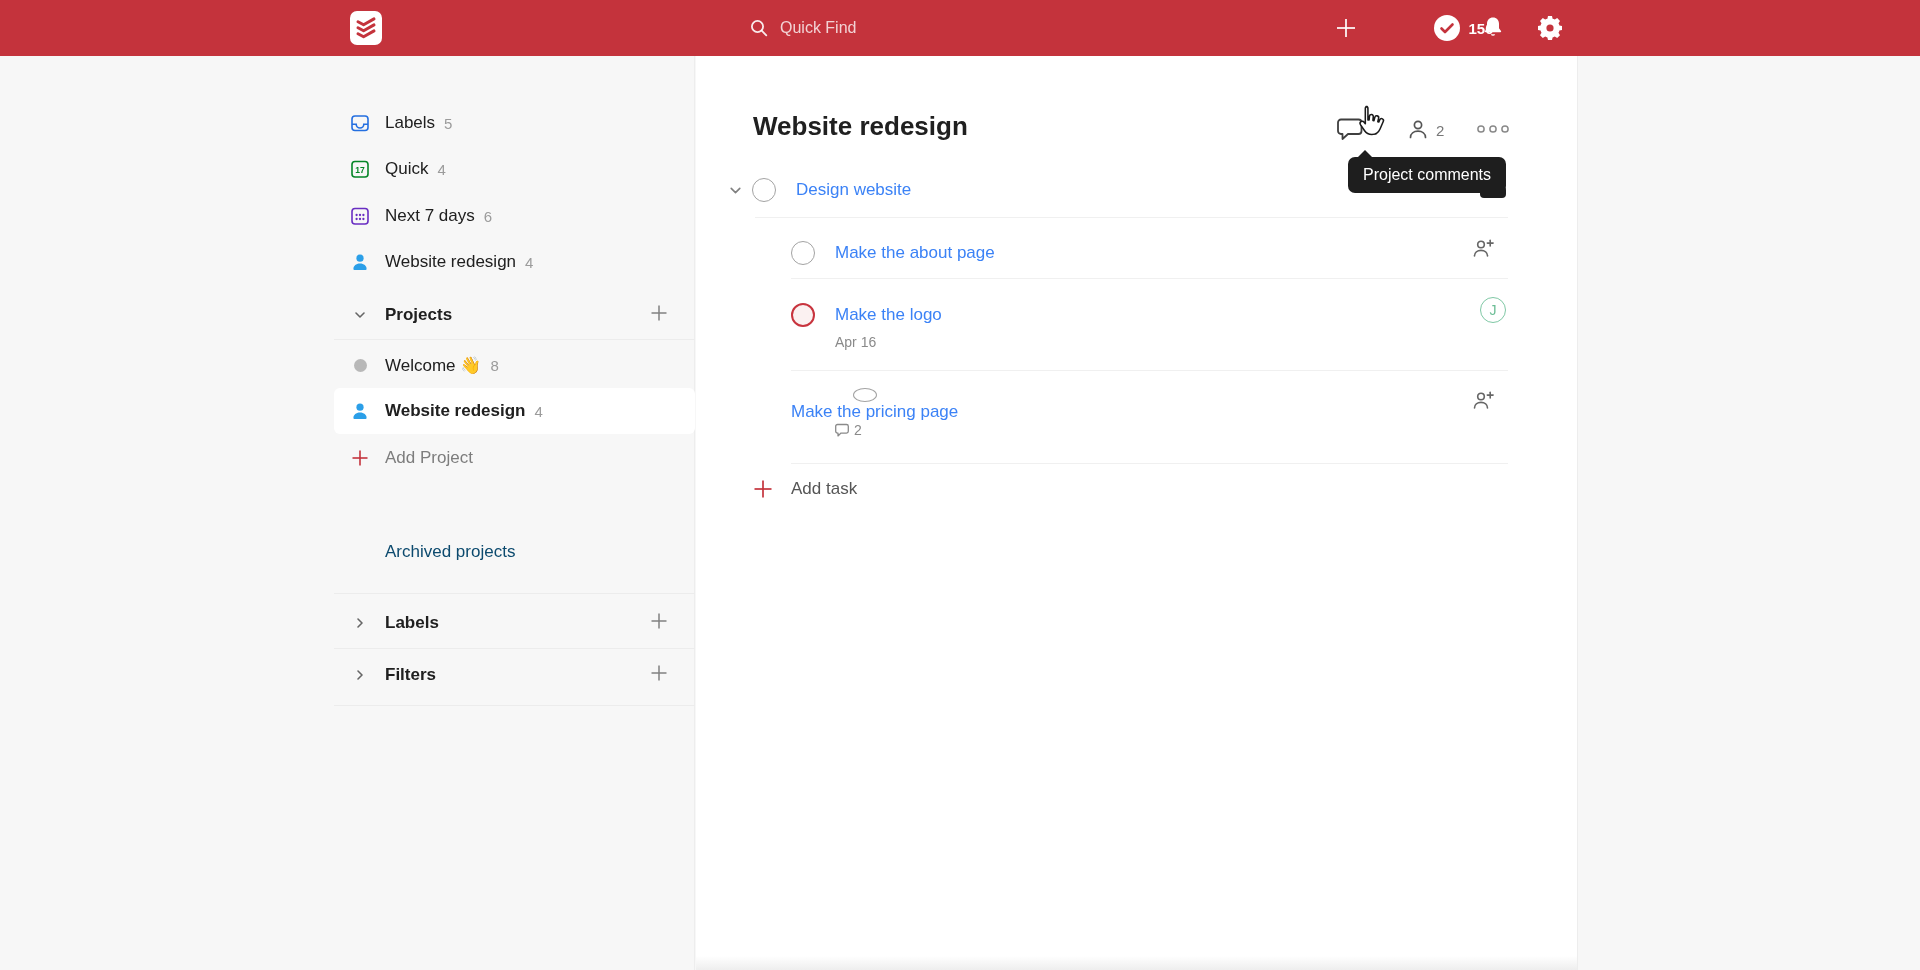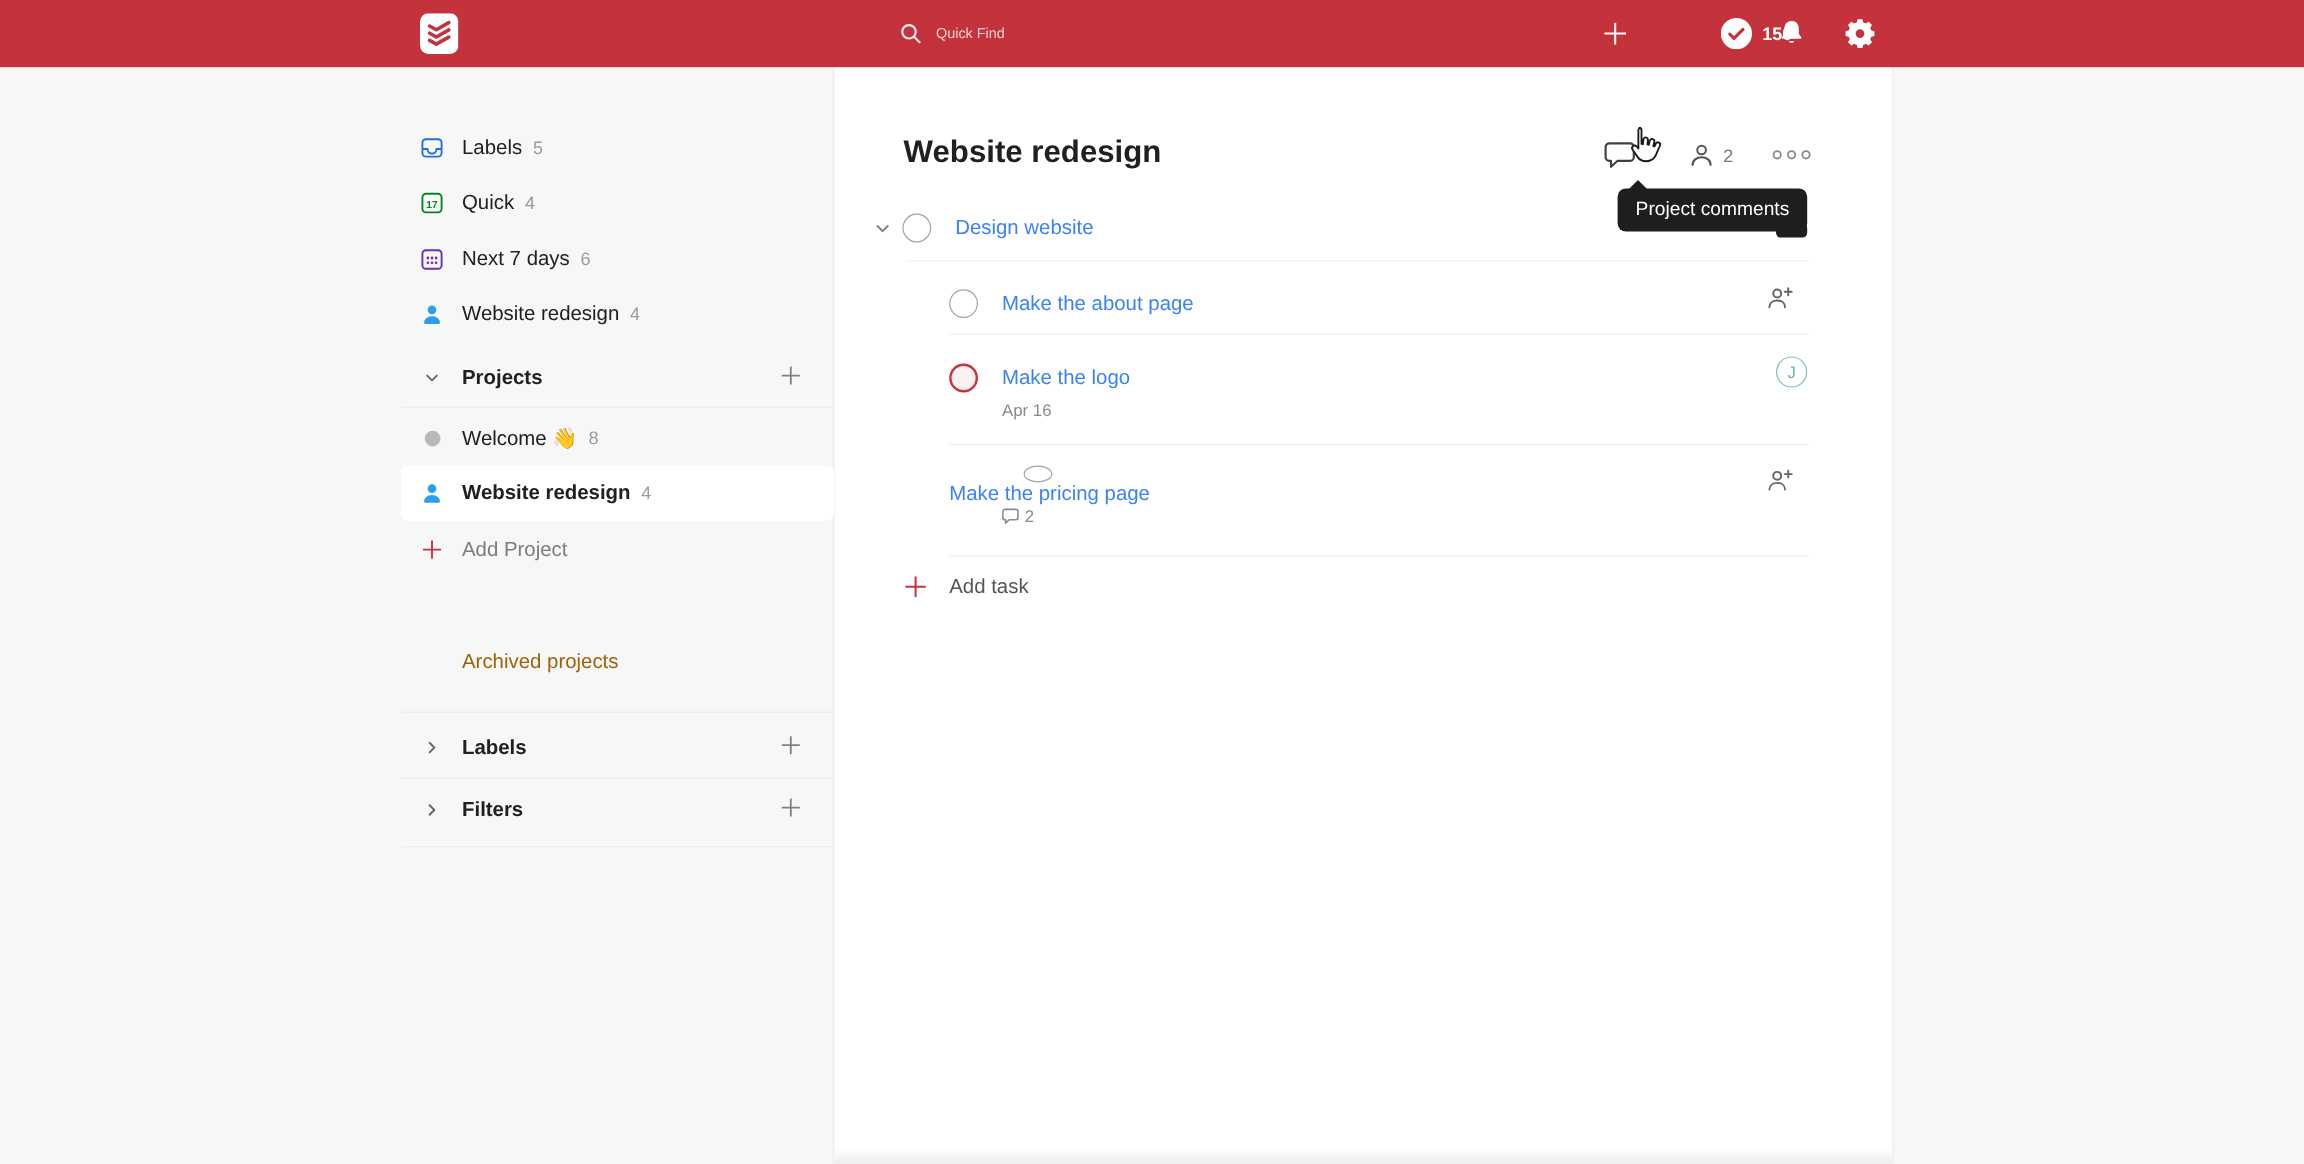--- a/index.html
+++ b/index.html
@@ -5,39 +5,39 @@
   * { margin:0; padding:0; box-sizing:border-box; }
   html,body { width:1920px; height:970px; overflow:hidden; }
   body { font-family:"Liberation Sans", sans-serif; background:#f7f7f7; color:#202020; }
   .screen { position:relative; width:1920px; height:970px; }
 
   
   .topbar { position:absolute; left:0; top:0; width:1920px; height:56px; background:#c4333c; z-index:10; }
   .logo { position:absolute; left:350px; top:11px; width:32px; height:34px; }
   .searchbox { position:absolute; left:748px; top:14px; width:300px; height:28px; display:flex; align-items:center; gap:10px; }
   .searchbox svg { flex:0 0 auto; }
-  .search-input { background:transparent; border:none; outline:none; color:#fff; font-size:12px; font-family:"Liberation Sans",sans-serif; width:240px; }
+  .search-input { background:transparent; border:none; outline:none; color:#fff; font-size:16px; font-family:"Liberation Sans",sans-serif; width:240px; }
   .search-input::placeholder { color:rgba(255,255,255,.78); }
   .tb-ico { position:absolute; top:0; height:56px; display:flex; align-items:center; justify-content:center; cursor:pointer; }
   .tb-plus { left:1330px; width:32px; }
   .tb-karma { left:1426px; width:76px; gap:8px; }
   .karma-num { color:#fff; font-size:15px; font-weight:bold; }
   .tb-bell { left:1477px; width:32px; }
   .tb-gear { left:1534px; width:32px; }
 
   
   .sidebar { position:absolute; left:0; top:56px; width:695px; height:914px; background:#f7f7f7; border-right:1px solid #ededed; }
   .srow { position:absolute; left:334px; width:361px; height:46px; display:flex; align-items:center; padding:0 26px 0 15px; font-size:17px; cursor:pointer; }
   .srow .ic { width:22px; height:22px; margin-right:14px; flex:0 0 auto; display:flex; align-items:center; justify-content:center; }
   .cnt { color:#9b9b9b; font-size:15px; margin-left:9px; }
   .bold { font-weight:bold; }
   .srow .spacer { flex:1; }
   .chev { width:22px; height:22px; margin-right:14px; display:flex; align-items:center; justify-content:center; }
   .selrow { background:#ffffff; border-radius:6px; }
-  .graytext { color:#a16207; }
+  .graytext { color:#0c4a6e; }
   .sdivider { position:absolute; left:334px; width:361px; height:1px; background:#ececec; }
   .dot { width:13px; height:13px; border-radius:50%; background:#b8b8b8; }
 
   
   .content { position:absolute; left:696px; top:56px; width:881px; height:914px; background:#ffffff; }
   .rightmargin { position:absolute; left:1577px; top:56px; width:343px; height:914px; background:#f7f7f7; border-left:1px solid #ededed; }
   .page-title { position:absolute; left:57px; top:55px; font-size:26px; font-weight:bold; color:#202020; }
   .hdr-ico { position:absolute; display:flex; align-items:center; gap:6px; color:#777; font-size:15px; cursor:pointer; }
   .bottomfade { position:absolute; left:0; bottom:0; width:881px; height:14px; background:linear-gradient(#ffffff,#eeeeee); }
 

